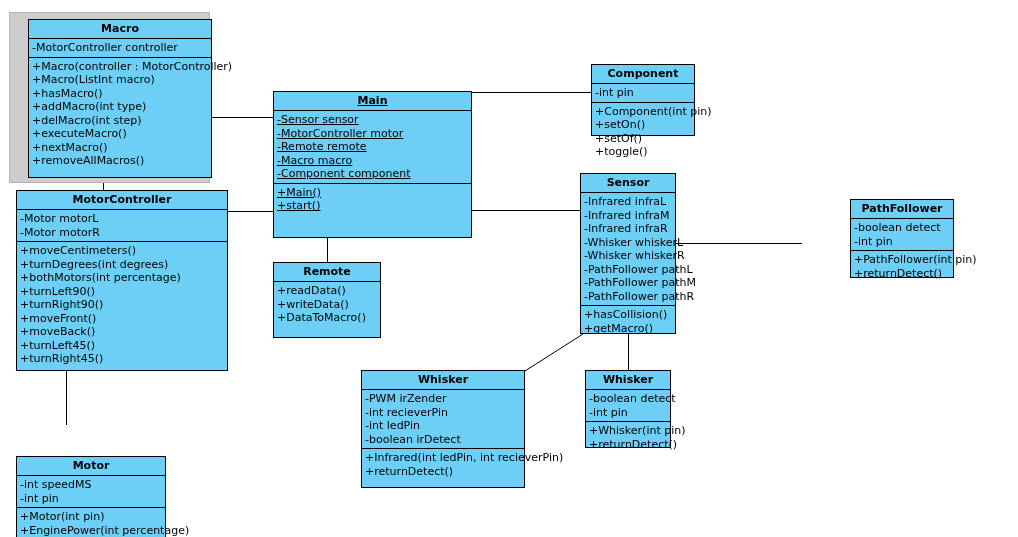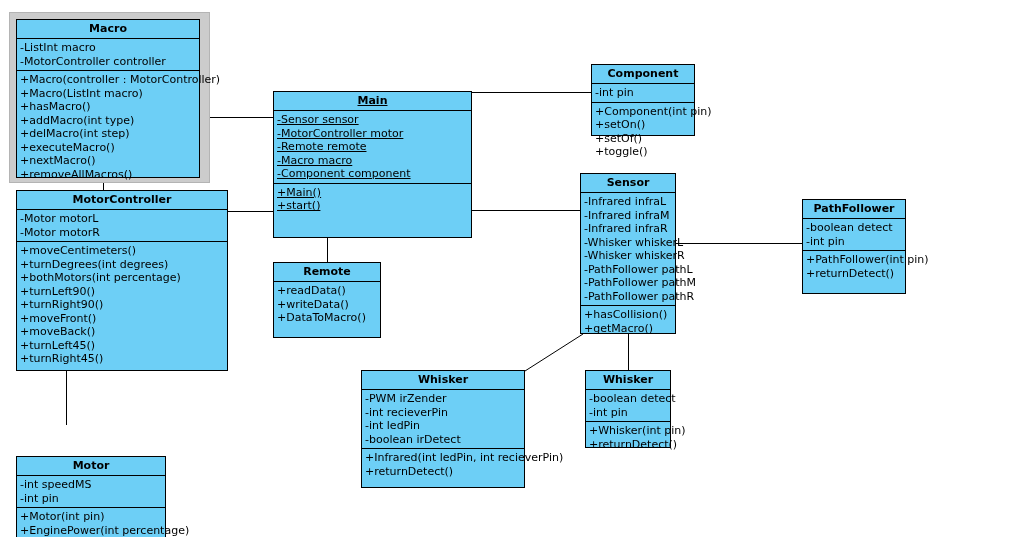--- a/index.html
+++ b/index.html
@@ -72,24 +72,23 @@
   <div class="link h" style="left:676px;top:243px;width:126px;"></div>
 
   <div class="link v" style="left:628px;top:334px;height:37px;"></div>
 
   <svg class="diag" style="left:520px;top:330px;width:70px;height:46px;" viewBox="0 0 70 46">
     <line x1="63" y1="4" x2="5" y2="41" stroke="#000000" stroke-width="1"></line>
   </svg>
 
   <div class="selframe" style="left:9px;top:12px;width:199px;height:169px;"></div>
 
-  <div class="uml" style="left:16px;top:19px;width:184px;height:159px;">
+  <div class="uml" style="left:28px;top:19px;width:184px;height:159px;">
     <div class="title">Macro</div>
     <div class="compartment">
-      <div class="row">-ListInt macro</div>
       <div class="row">-MotorController controller</div>
     </div>
     <div class="compartment divider">
       <div class="row">+Macro(controller : MotorController)</div>
       <div class="row">+Macro(ListInt macro)</div>
       <div class="row">+hasMacro()</div>
       <div class="row">+addMacro(int type)</div>
       <div class="row">+delMacro(int step)</div>
       <div class="row">+executeMacro()</div>
       <div class="row">+nextMacro()</div>
@@ -176,21 +175,21 @@
       <div class="row">-PathFollower pathL</div>
       <div class="row">-PathFollower pathM</div>
       <div class="row">-PathFollower pathR</div>
     </div>
     <div class="compartment divider">
       <div class="row">+hasCollision()</div>
       <div class="row">+getMacro()</div>
     </div>
   </div>
 
-  <div class="uml" style="left:802px;top:199px;width:104px;height:95px;">
+  <div class="uml" style="left:850px;top:199px;width:104px;height:79px;">
     <div class="title">PathFollower</div>
     <div class="compartment">
       <div class="row">-boolean detect</div>
       <div class="row">-int pin</div>
     </div>
     <div class="compartment divider">
       <div class="row">+PathFollower(int pin)</div>
       <div class="row">+returnDetect()</div>
     </div>
   </div>

